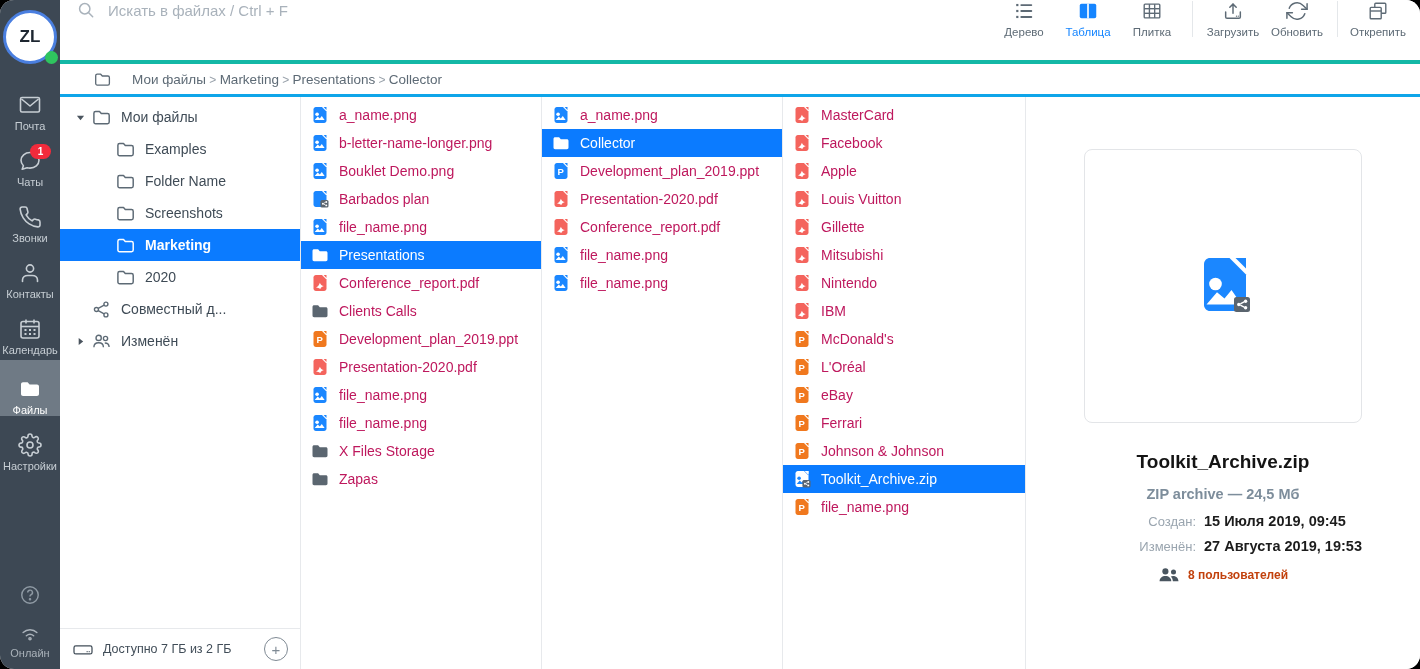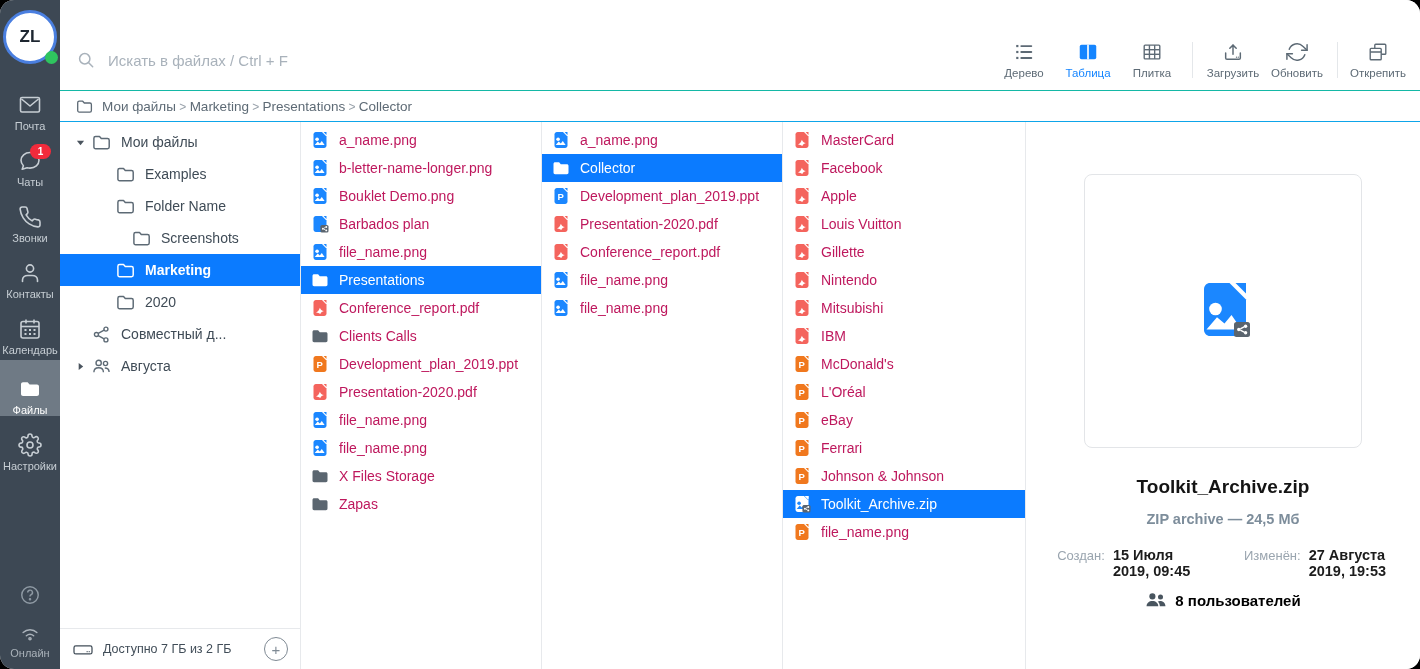--- a/index.html
+++ b/index.html
@@ -14,31 +14,31 @@
   .snav .slabel{font-size:11px;line-height:11px;}
   .snav.sel{background:#6f7a85;color:#fff;min-height:56px;}
   .snav .icn svg{width:24px;height:24px;display:block;}
   .icn{display:flex;align-items:center;justify-content:center;position:relative;}
   .chat-badge{position:absolute;top:-5px;right:-9px;min-width:15px;height:15px;border-radius:8px;background:#f22b3c;color:#fff;font-size:10px;font-weight:bold;display:flex;align-items:center;justify-content:center;padding:0 3px;}
   .side-footer{margin-top:auto;display:flex;flex-direction:column;align-items:center;gap:16px;margin-bottom:10px;}
   .side-footer .icn svg{width:22px;height:22px;}
   .online{display:flex;flex-direction:column;align-items:center;gap:3px;font-size:11px;color:#aab2ba;}
   
   .main{flex:1;display:flex;flex-direction:column;min-width:0;background:#fff;}
-  .topbar{height:60px;border-bottom:1px solid #14b8a6;display:flex;align-items:center;flex:none;margin-top:30px;}
+  .topbar{height:60px;border-bottom:4px solid #14b8a6;display:flex;align-items:flex-start;flex:none;}
   .search{flex:1;display:flex;align-items:center;gap:10px;padding-left:16px;}
   .search .icn svg{width:20px;height:20px;}
   .search input{border:none;outline:none;font-size:15px;color:#333;width:100%;font-family:inherit;background:transparent;}
   .search input::placeholder{color:#a9b2bb;}
   .viewbar{display:flex;align-items:center;padding-right:10px;}
   .tbtn{width:64px;display:flex;flex-direction:column;align-items:center;gap:4px;color:#5d6a75;font-size:11.5px;cursor:pointer;}
   .tbtn .icn svg{width:22px;height:22px;}
   .tbtn.active{color:#1585ff;}
   .vsep{width:1px;height:36px;background:#e4e7ea;margin:0 8px;}
-  .crumbbar{height:30px;border-bottom:1px solid #0ea5e9;display:flex;align-items:center;gap:9px;padding-left:16px;font-size:13.5px;color:#5d6a75;flex:none;}
+  .crumbbar{height:30px;border-bottom:3px solid #0ea5e9;display:flex;align-items:center;gap:21px;padding-left:34px;font-size:13.5px;color:#5d6a75;flex:none;}
   .crumbbar .icn svg{width:17px;height:17px;}
   .crumb{cursor:pointer;}
   .crumb-sep{color:#98a1aa;font-size:12px;}
   .content{flex:1;display:flex;min-height:0;}
   
   .treepanel{width:240px;flex:none;border-right:1px solid #e7e9ec;display:flex;flex-direction:column;}
   .treelist{flex:1;padding-top:4px;overflow:hidden;}
   .titem{height:32px;display:flex;align-items:center;font-size:14px;color:#3f4b56;cursor:pointer;}
   .titem .tcaret{width:24px;display:flex;justify-content:center;color:#4a545e;flex:none;}
   .titem .tcaret svg{width:9px;height:9px;}
@@ -55,25 +55,25 @@
   .frow{height:28px;display:flex;align-items:center;gap:10px;padding-left:10px;font-size:14px;color:#be185d;cursor:pointer;white-space:nowrap;}
   .frow .icn{flex:none;}
   .frow .icn svg{width:18px;height:18px;}
   .frow.sel{background:#0b7bff;color:#fff;}
   
   .preview{flex:1;display:flex;flex-direction:column;align-items:center;min-width:0;}
   .pcard{width:276px;height:272px;border:1px solid #e3e5e8;border-radius:8px;margin-top:52px;display:flex;align-items:center;justify-content:center;}
   .pcard .icn svg{width:64px;height:64px;}
   .pname{margin-top:28px;font-size:19px;font-weight:bold;color:#141414;}
   .pinfo{margin-top:13px;font-size:14.5px;font-weight:bold;color:#7d8d9b;}
-  .pmeta{margin-top:20px;display:flex;flex-direction:row;gap:9px;}
+  .pmeta{margin-top:11px;display:flex;flex-direction:column;gap:9px;}
   .pmeta-row{display:flex;align-items:baseline;}
   .plabel{width:112px;text-align:right;color:#9aa5af;font-size:13px;padding-right:8px;}
   .pvalue{font-weight:bold;font-size:14.5px;color:#1c1c1c;}
-  .pusers{margin-top:12px;display:flex;align-items:center;gap:8px;font-weight:bold;font-size:15px;color:#000000;}
+  .pusers{margin-top:12px;display:flex;align-items:center;gap:8px;font-weight:bold;font-size:12px;color:#c2410c;}
   .pusers .icn svg{width:22px;height:18px;}
 </style>
 </head>
 <body>
 
 <div class="window">
 
   <div class="sidebar">
     <div class="avatar-wrap">
       <div class="avatar">ZL</div>
@@ -296,21 +296,21 @@
             </div>
             <div class="titem" style="padding-left:32px">
               <span class="tcaret"></span>
               <span class="icn">
                 <svg viewBox="0 0 18 18" fill="none" stroke="currentColor" stroke-width="1.4" stroke-linejoin="round">
                   <path d="M1.8 5c0-.9.7-1.6 1.6-1.6h3.7l1.7 1.9h5.9c.9 0 1.6.7 1.6 1.6v6.4c0 .9-.7 1.6-1.6 1.6H3.4c-.9 0-1.6-.7-1.6-1.6z"></path>
                 </svg>
               </span>
               <span>Folder Name</span>
             </div>
-            <div class="titem" style="padding-left:48px">
+            <div class="titem" style="padding-left:32px">
               <span class="tcaret"></span>
               <span class="icn">
                 <svg viewBox="0 0 18 18" fill="none" stroke="currentColor" stroke-width="1.4" stroke-linejoin="round">
                   <path d="M1.8 5c0-.9.7-1.6 1.6-1.6h3.7l1.7 1.9h5.9c.9 0 1.6.7 1.6 1.6v6.4c0 .9-.7 1.6-1.6 1.6H3.4c-.9 0-1.6-.7-1.6-1.6z"></path>
                 </svg>
               </span>
               <span>Screenshots</span>
             </div>
             <div class="titem sel" style="padding-left:32px">
               <span class="tcaret"></span>
@@ -350,21 +350,21 @@
                 </svg>
               </span>
               <span class="icn">
                 <svg viewBox="0 0 18 18" fill="none" stroke="currentColor" stroke-width="1.3">
                   <circle cx="6.3" cy="5.6" r="2.5"></circle>
                   <path d="M1.8 14.4c0-2.6 2-4.2 4.5-4.2s4.5 1.6 4.5 4.2"></path>
                   <circle cx="12.8" cy="6.2" r="2"></circle>
                   <path d="M12.1 10.4c2.3 0 4.1 1.5 4.1 3.9"></path>
                 </svg>
               </span>
-              <span>Августа</span>
+              <span>Изменён</span>
             </div>
           </div>
         <div class="storage">
           <span class="icn">
             <svg viewBox="0 0 24 20" fill="none" stroke="#414d58" stroke-width="1.4">
                 <rect x="2" y="6.5" width="20" height="9" rx="2"></rect>
                 <circle cx="16.6" cy="13" r="0.7" fill="#414d58" stroke="none"></circle>
                 <circle cx="18.9" cy="13" r="0.7" fill="#414d58" stroke="none"></circle>
               </svg>
           </span>
@@ -665,32 +665,32 @@
           </div>
           <div class="frow">
             <span class="icn">
               <svg viewBox="0 0 18 18">
                 <path d="M2.5 3.4C2.5 2.1 3.6 1 4.9 1H11l4.5 4.5v9.1c0 1.3-1.1 2.4-2.4 2.4H4.9c-1.3 0-2.4-1.1-2.4-2.4z" fill="#f4645d"></path>
                 <path d="M11.6 1 15.5 4.9 15.5 1z" fill="#fff"></path>
                 <path d="M12.6 1 15.5 3.9 15.5 1z" fill="#f4645d"></path>
                 <path d="M5 13.4c1.8-.9 3.2-2.4 3.9-4.7.6 1.8 1.9 3 4 3.4-1.6.5-2.8 1.4-3.6 2.8-1-.8-2.5-1.3-4.3-1.5z" fill="#fff"></path>
               </svg>
             </span>
+            <span>Mitsubishi</span>
+          </div>
+          <div class="frow">
+            <span class="icn">
+              <svg viewBox="0 0 18 18">
+                <path d="M2.5 3.4C2.5 2.1 3.6 1 4.9 1H11l4.5 4.5v9.1c0 1.3-1.1 2.4-2.4 2.4H4.9c-1.3 0-2.4-1.1-2.4-2.4z" fill="#f4645d"></path>
+                <path d="M11.6 1 15.5 4.9 15.5 1z" fill="#fff"></path>
+                <path d="M12.6 1 15.5 3.9 15.5 1z" fill="#f4645d"></path>
+                <path d="M5 13.4c1.8-.9 3.2-2.4 3.9-4.7.6 1.8 1.9 3 4 3.4-1.6.5-2.8 1.4-3.6 2.8-1-.8-2.5-1.3-4.3-1.5z" fill="#fff"></path>
+              </svg>
+            </span>
             <span>Nintendo</span>
-          </div>
-          <div class="frow">
-            <span class="icn">
-              <svg viewBox="0 0 18 18">
-                <path d="M2.5 3.4C2.5 2.1 3.6 1 4.9 1H11l4.5 4.5v9.1c0 1.3-1.1 2.4-2.4 2.4H4.9c-1.3 0-2.4-1.1-2.4-2.4z" fill="#f4645d"></path>
-                <path d="M11.6 1 15.5 4.9 15.5 1z" fill="#fff"></path>
-                <path d="M12.6 1 15.5 3.9 15.5 1z" fill="#f4645d"></path>
-                <path d="M5 13.4c1.8-.9 3.2-2.4 3.9-4.7.6 1.8 1.9 3 4 3.4-1.6.5-2.8 1.4-3.6 2.8-1-.8-2.5-1.3-4.3-1.5z" fill="#fff"></path>
-              </svg>
-            </span>
-            <span>Mitsubishi</span>
           </div>
           <div class="frow">
             <span class="icn">
               <svg viewBox="0 0 18 18">
                 <path d="M2.5 3.4C2.5 2.1 3.6 1 4.9 1H11l4.5 4.5v9.1c0 1.3-1.1 2.4-2.4 2.4H4.9c-1.3 0-2.4-1.1-2.4-2.4z" fill="#f4645d"></path>
                 <path d="M11.6 1 15.5 4.9 15.5 1z" fill="#fff"></path>
                 <path d="M12.6 1 15.5 3.9 15.5 1z" fill="#f4645d"></path>
                 <path d="M5 13.4c1.8-.9 3.2-2.4 3.9-4.7.6 1.8 1.9 3 4 3.4-1.6.5-2.8 1.4-3.6 2.8-1-.8-2.5-1.3-4.3-1.5z" fill="#fff"></path>
               </svg>
             </span>

